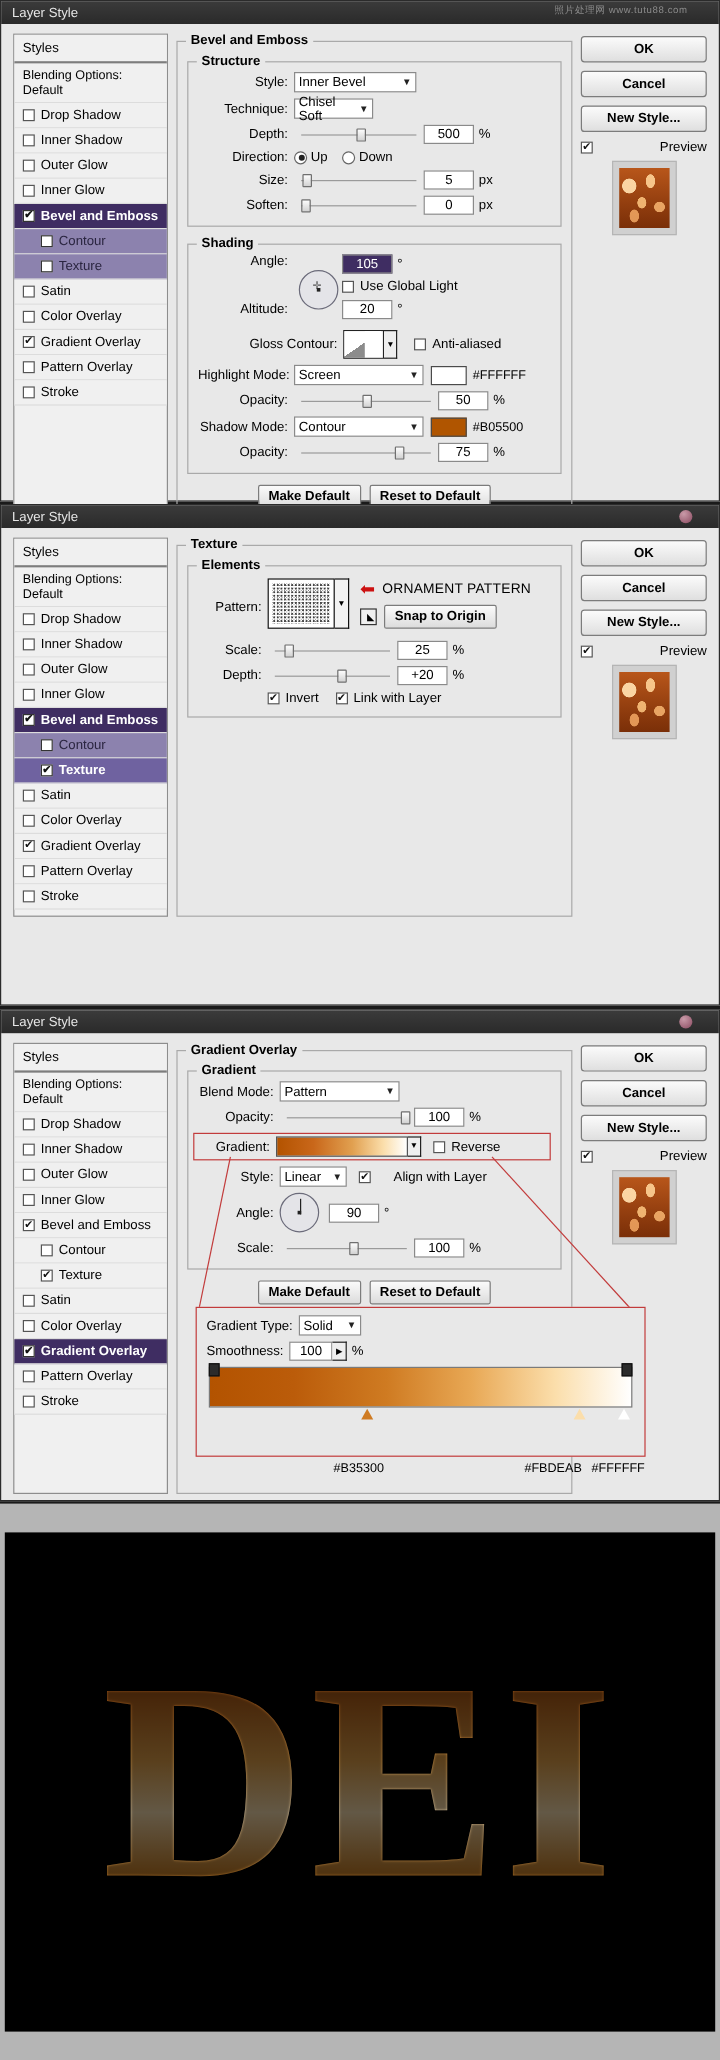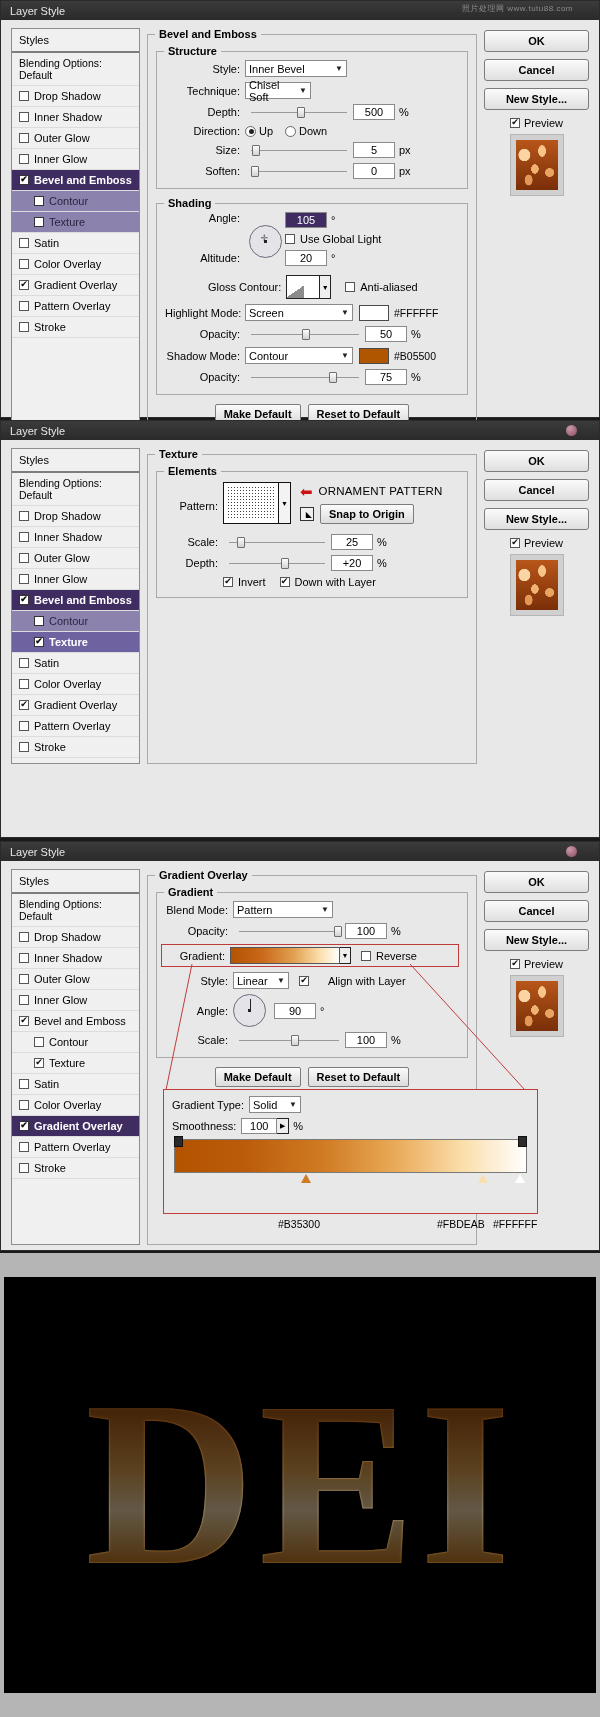--- a/index.html
+++ b/index.html
@@ -71,21 +71,21 @@
              display:flex;align-items:center;justify-content:center;font-size:7px;}
   .btn { border:1px solid #7c7c7c; background:linear-gradient(#fbfbfb,#dcdcdc); border-radius:2px;
          font-size:11px; font-weight:bold; padding:3px 8px; text-align:center; }
   .btnrow { display:flex; justify-content:center; gap:7px; margin-top:9px;}
   .hex { font-size:10.5px; margin-left:5px; }
 
   
   .right-col { width:105px; flex:0 0 105px; padding-top:2px;}
   .rbtn { border:1px solid #7c7c7c; background:linear-gradient(#fbfbfb,#dfdfdf); border-radius:3px;
           font-size:11px; font-weight:bold; text-align:center; padding:4px 0; margin-bottom:7px;}
-  .prevrow { display:flex; align-items:center; justify-content:center; gap:4px; font-size:11px; margin-bottom:5px;}
+  .prevrow { display:flex; align-items:center; justify-content:space-between; gap:4px; font-size:11px; margin-bottom:5px;}
   .prevbox { width:54px;height:62px;background:#d0d0d0;border:1px solid #b5b5b5; margin:0 auto; padding:5px;}
   .prevart { width:100%;height:100%;
     background:
       radial-gradient(ellipse at 20% 30%, rgba(255,220,170,.95) 0 12%, transparent 13%),
       radial-gradient(ellipse at 62% 22%, rgba(255,210,150,.9) 0 10%, transparent 11%),
       radial-gradient(ellipse at 45% 58%, rgba(255,200,130,.85) 0 11%, transparent 12%),
       radial-gradient(ellipse at 80% 65%, rgba(255,190,120,.8) 0 9%, transparent 10%),
       radial-gradient(ellipse at 30% 80%, rgba(250,175,105,.8) 0 9%, transparent 10%),
       linear-gradient(#b8561a,#8c3a0d 70%, #7a2f08);
   }
@@ -463,21 +463,21 @@
               <span class="knob" style="left:54%"></span>
             </span>
             <span class="num">+20</span>
             <span class="unit">%</span>
           </div>
 
           <div class="row" style="margin-bottom:0; padding-left:58px;">
             <span class="cbx on"></span>
             <span style="margin-left:5px">Invert</span>
             <span class="cbx on" style="margin-left:14px"></span>
-            <span style="margin-left:5px">Down with Layer</span>
+            <span style="margin-left:5px">Link with Layer</span>
           </div>
         </div>
       </div>
     </div>
 
     <div class="right-col">
       <div class="rbtn">OK</div>
       <div class="rbtn">Cancel</div>
       <div class="rbtn">New Style...</div>
       <div class="prevrow">

